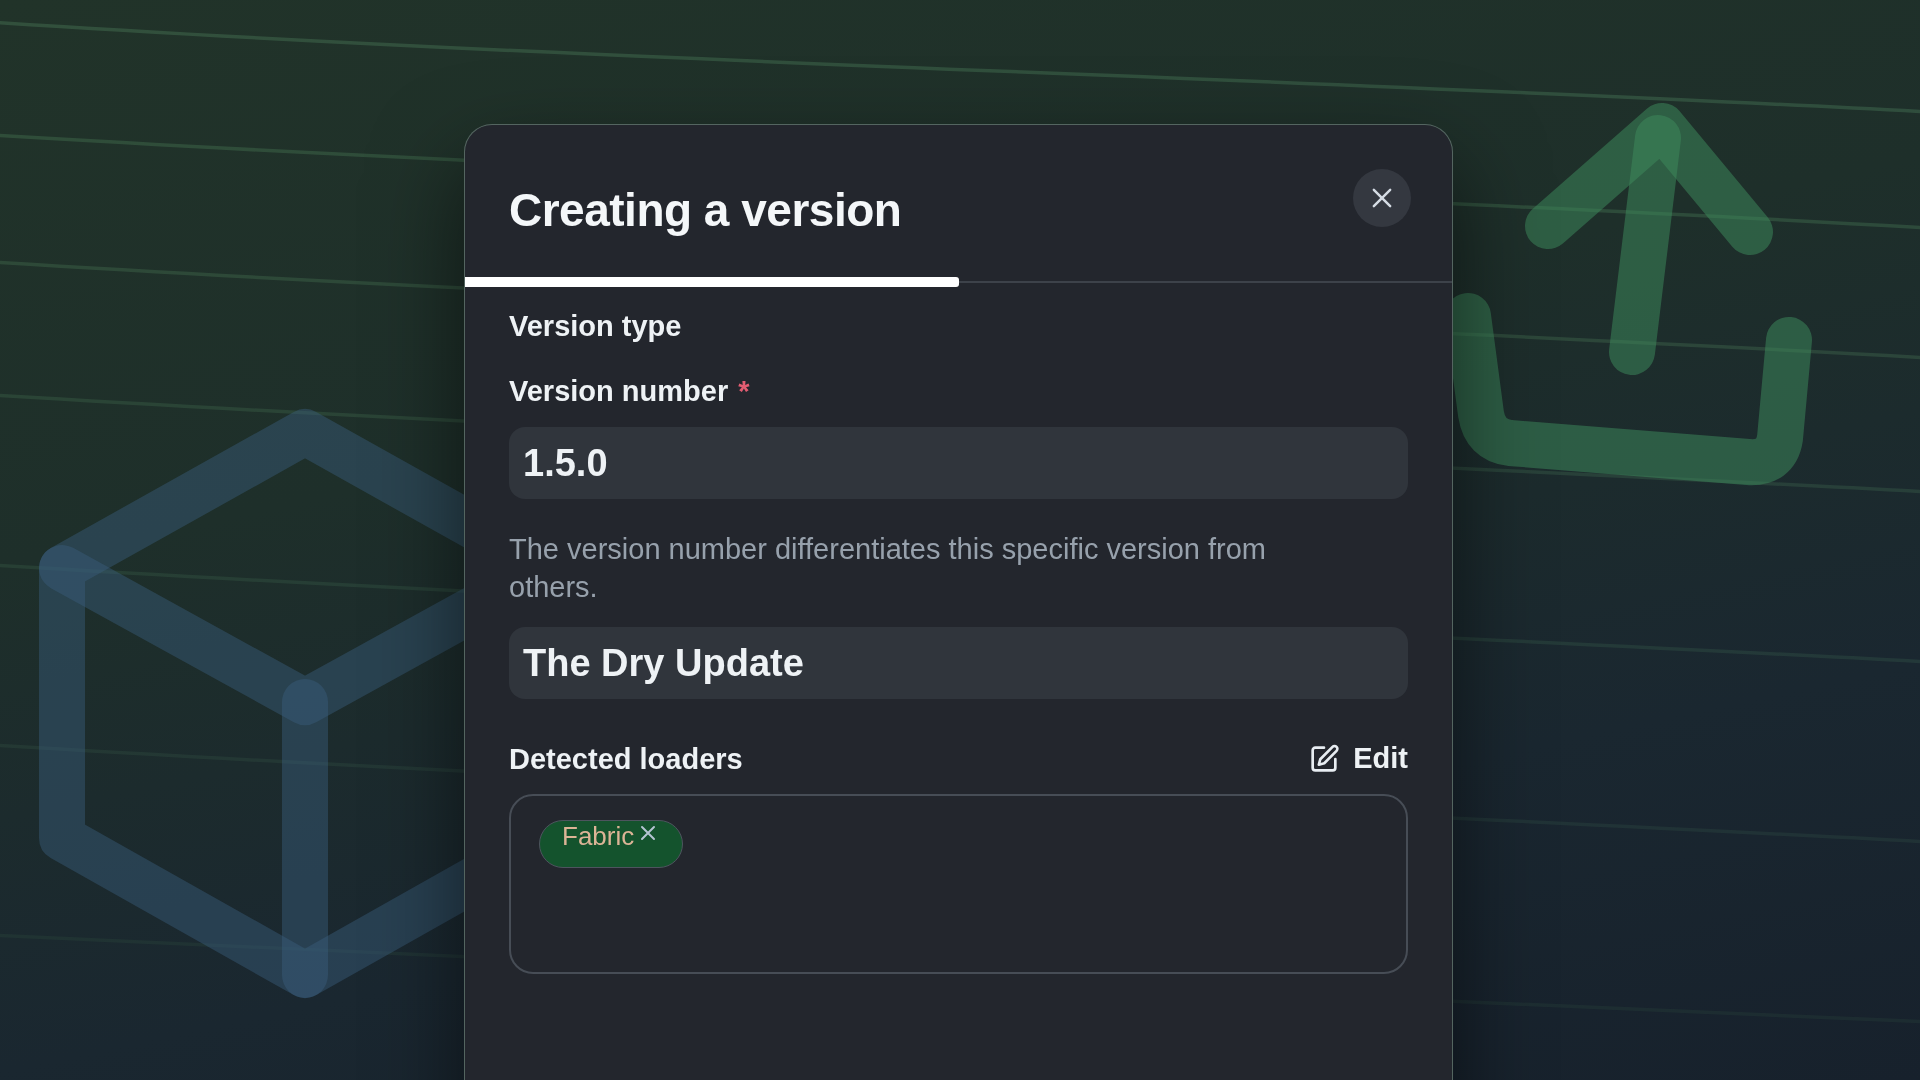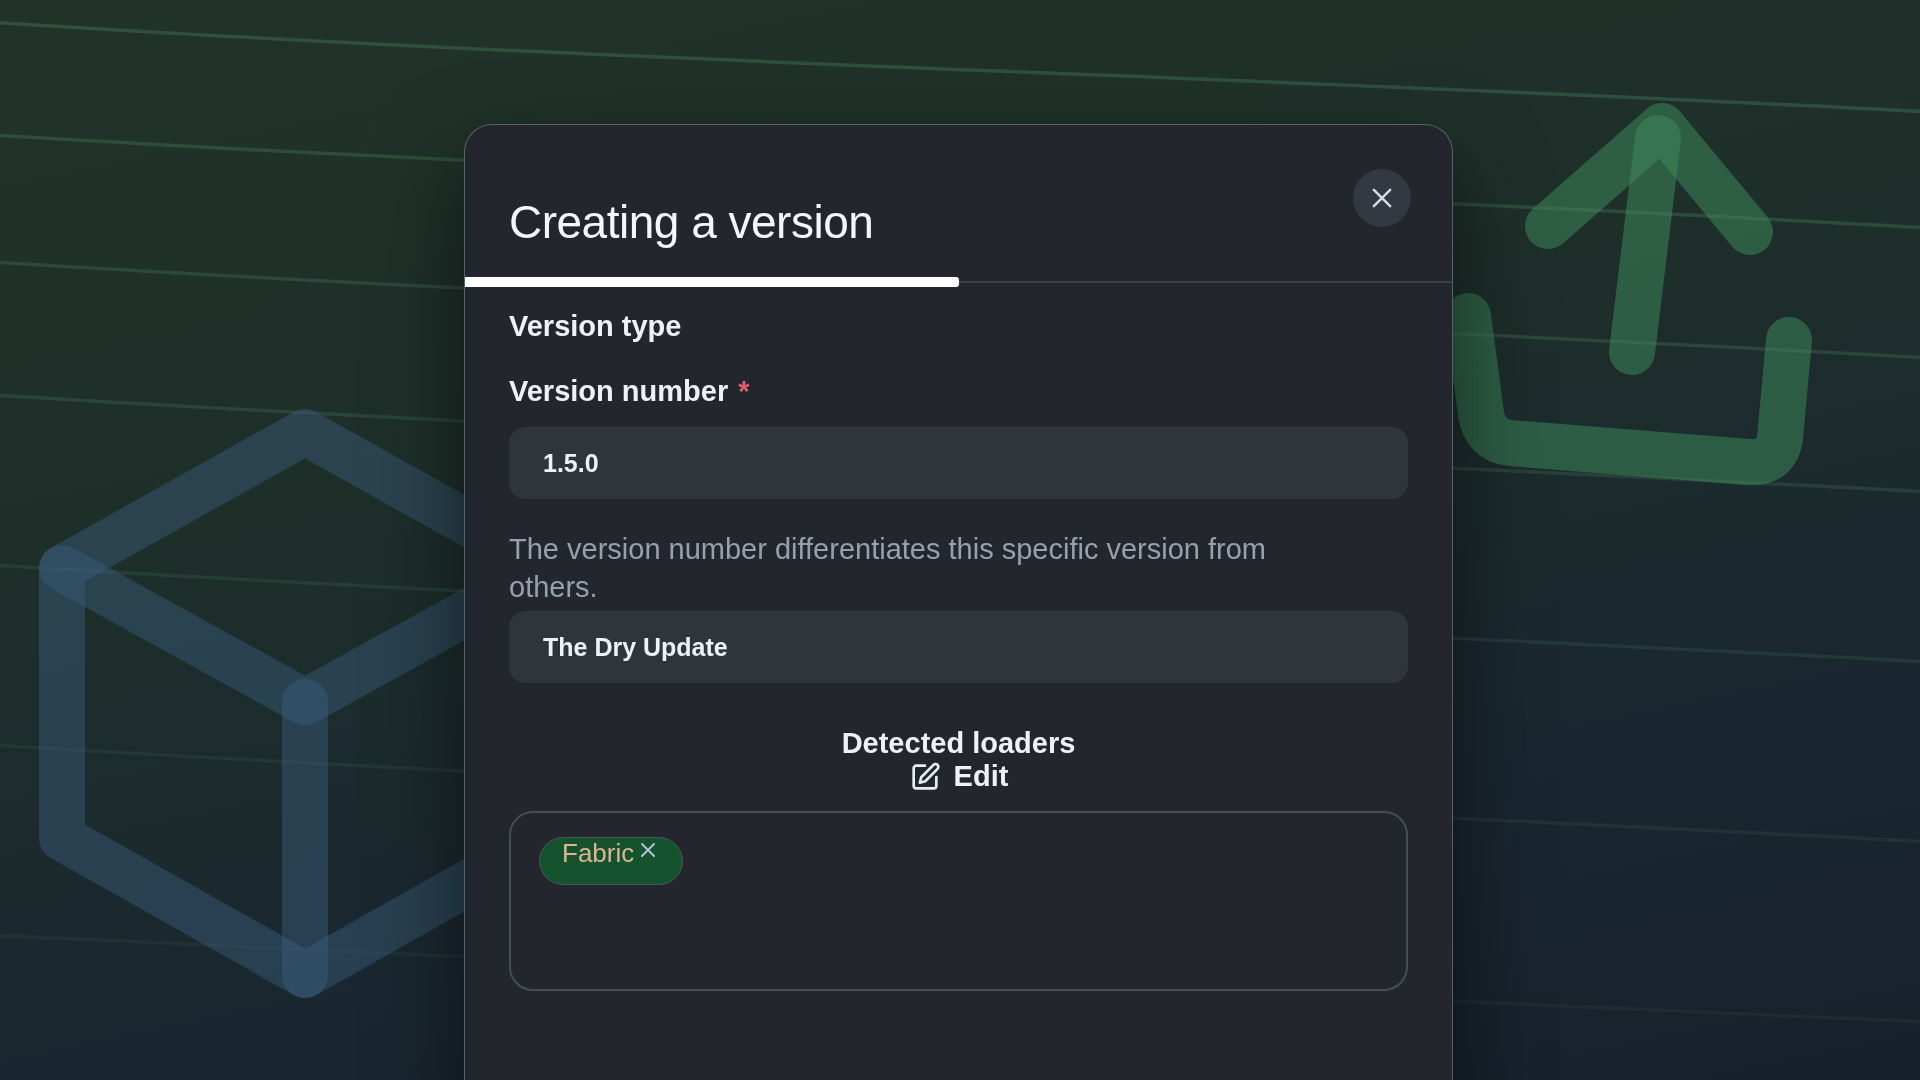--- a/index.html
+++ b/index.html
@@ -17,47 +17,47 @@
   *{margin:0;padding:0;box-sizing:border-box;}
   html,body{width:100%;height:100%;}
   body{font-family:"Liberation Sans","DejaVu Sans",sans-serif;overflow:hidden;background:#15202a;}
   .stage{position:relative;width:1920px;height:1080px;overflow:hidden;
     background:linear-gradient(168deg,#213329 0%,#1e2f2a 38%,#1a2730 72%,#17212c 100%);}
   .bg-art{position:absolute;inset:0;}
   .modal{position:absolute;left:464px;top:124px;width:989px;height:1060px;
     background:var(--modal_bg);border:1px solid rgba(145,180,160,0.45);border-radius:28px;
     box-shadow:0 40px 90px rgba(0,0,0,0.55);}
   .modal-header{position:relative;height:152px;padding:0 44px;display:flex;align-items:flex-end;}
-  .modal-title{font-size:46px;font-weight:400;color:#f4f7f9;letter-spacing:-0.5px;line-height:1.0;
-    padding-bottom:32px;text-align:center;}
+  .modal-title{font-size:46px;font-weight:700;color:#f4f7f9;letter-spacing:-0.5px;line-height:1.0;
+    padding-bottom:44px;text-align:center;}
   .close-btn{position:absolute;top:44px;right:41px;width:58px;height:58px;border:none;border-radius:50%;
     background:#343840;display:flex;align-items:center;justify-content:center;cursor:pointer;}
   .progress-track{position:relative;height:10px;width:100%;}
   .progress-track::before{content:"";position:absolute;left:0;right:0;top:4px;height:2px;background:#3d424a;}
   .progress-fill{position:absolute;left:0;top:0;height:10px;background:var(--progress_fill);
     border-radius:0 3px 3px 0;width:50%;}
   .modal-body{padding:0 44px;}
   .field-label{font-size:29px;font-weight:700;color:var(--text_light);line-height:34px;}
   .label-vtype{margin-top:22px;}
   .pill-row{margin-top:15px;display:flex;gap:18px;}
   .pill{height:76px;padding:0 30px;border:none;border-radius:18px;background:var(--pill_bg);
     color:var(--text_light);font-family:inherit;font-size:29px;font-weight:700;cursor:pointer;
     display:flex;align-items:center;}
   .pill.selected{background:var(--release_bg);border:2px solid var(--accent_green);
     border-radius:999px;padding:0 36px;}
   .label-vnum{margin-top:31px;display:flex;align-items:flex-end;gap:10px;}
   .req-star{color:var(--asterisk_red);font-size:29px;font-weight:700;}
   .text-input{margin-top:19px;width:100%;height:72px;background:var(--input_bg);border:none;
-    border-radius:16px;padding:0 34px;font-family:inherit;font-size:25px;font-weight:700;
+    border-radius:16px;padding:0 14px;font-family:inherit;font-size:38px;font-weight:700;
     color:var(--text_light);outline:none;display:block;}
   .help-text{margin-top:31px;max-width:850px;font-size:29px;font-weight:400;
     color:var(--help_gray);line-height:38px;}
   .label-subtitle{margin-top:51px;}
-  .input-subtitle{margin-top:5px;}
-  .loaders-row{margin-top:43px;display:flex;align-items:center;justify-content:space-between;flex-direction:column;}
+  .input-subtitle{margin-top:21px;}
+  .loaders-row{margin-top:43px;display:flex;align-items:flex-start;justify-content:space-between;}
   .edit-btn{display:flex;align-items:center;gap:13px;background:none;border:none;cursor:pointer;
     color:var(--text_light);font-family:inherit;font-size:29px;font-weight:700;padding:0;}
   .loaders-box{margin-top:18px;height:180px;border:2px solid #474d56;border-radius:24px;
     padding:24px 28px;display:flex;align-items:flex-start;}
   .chip{display:inline-flex;align-items:flex-start;gap:2px;height:48px;padding:0 22px;
     background:#14532d;border:1px solid #4d545e;border-radius:999px;}
   .chip-label{font-size:26px;color:var(--fabric_tan);}
   .chip-x{background:none;border:none;cursor:pointer;display:flex;align-items:center;padding:0;}
 </style>
 </head>

